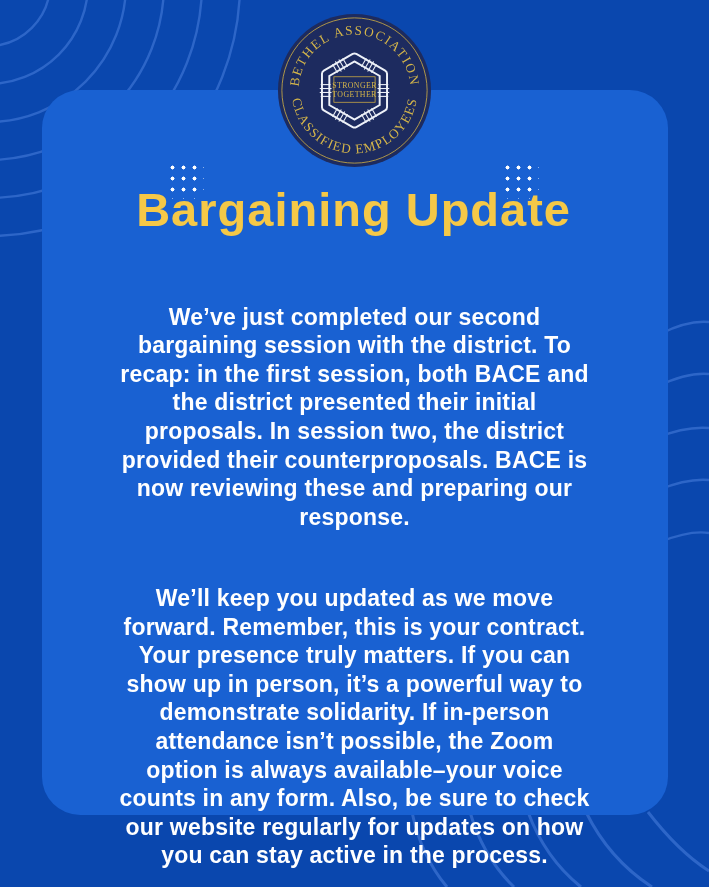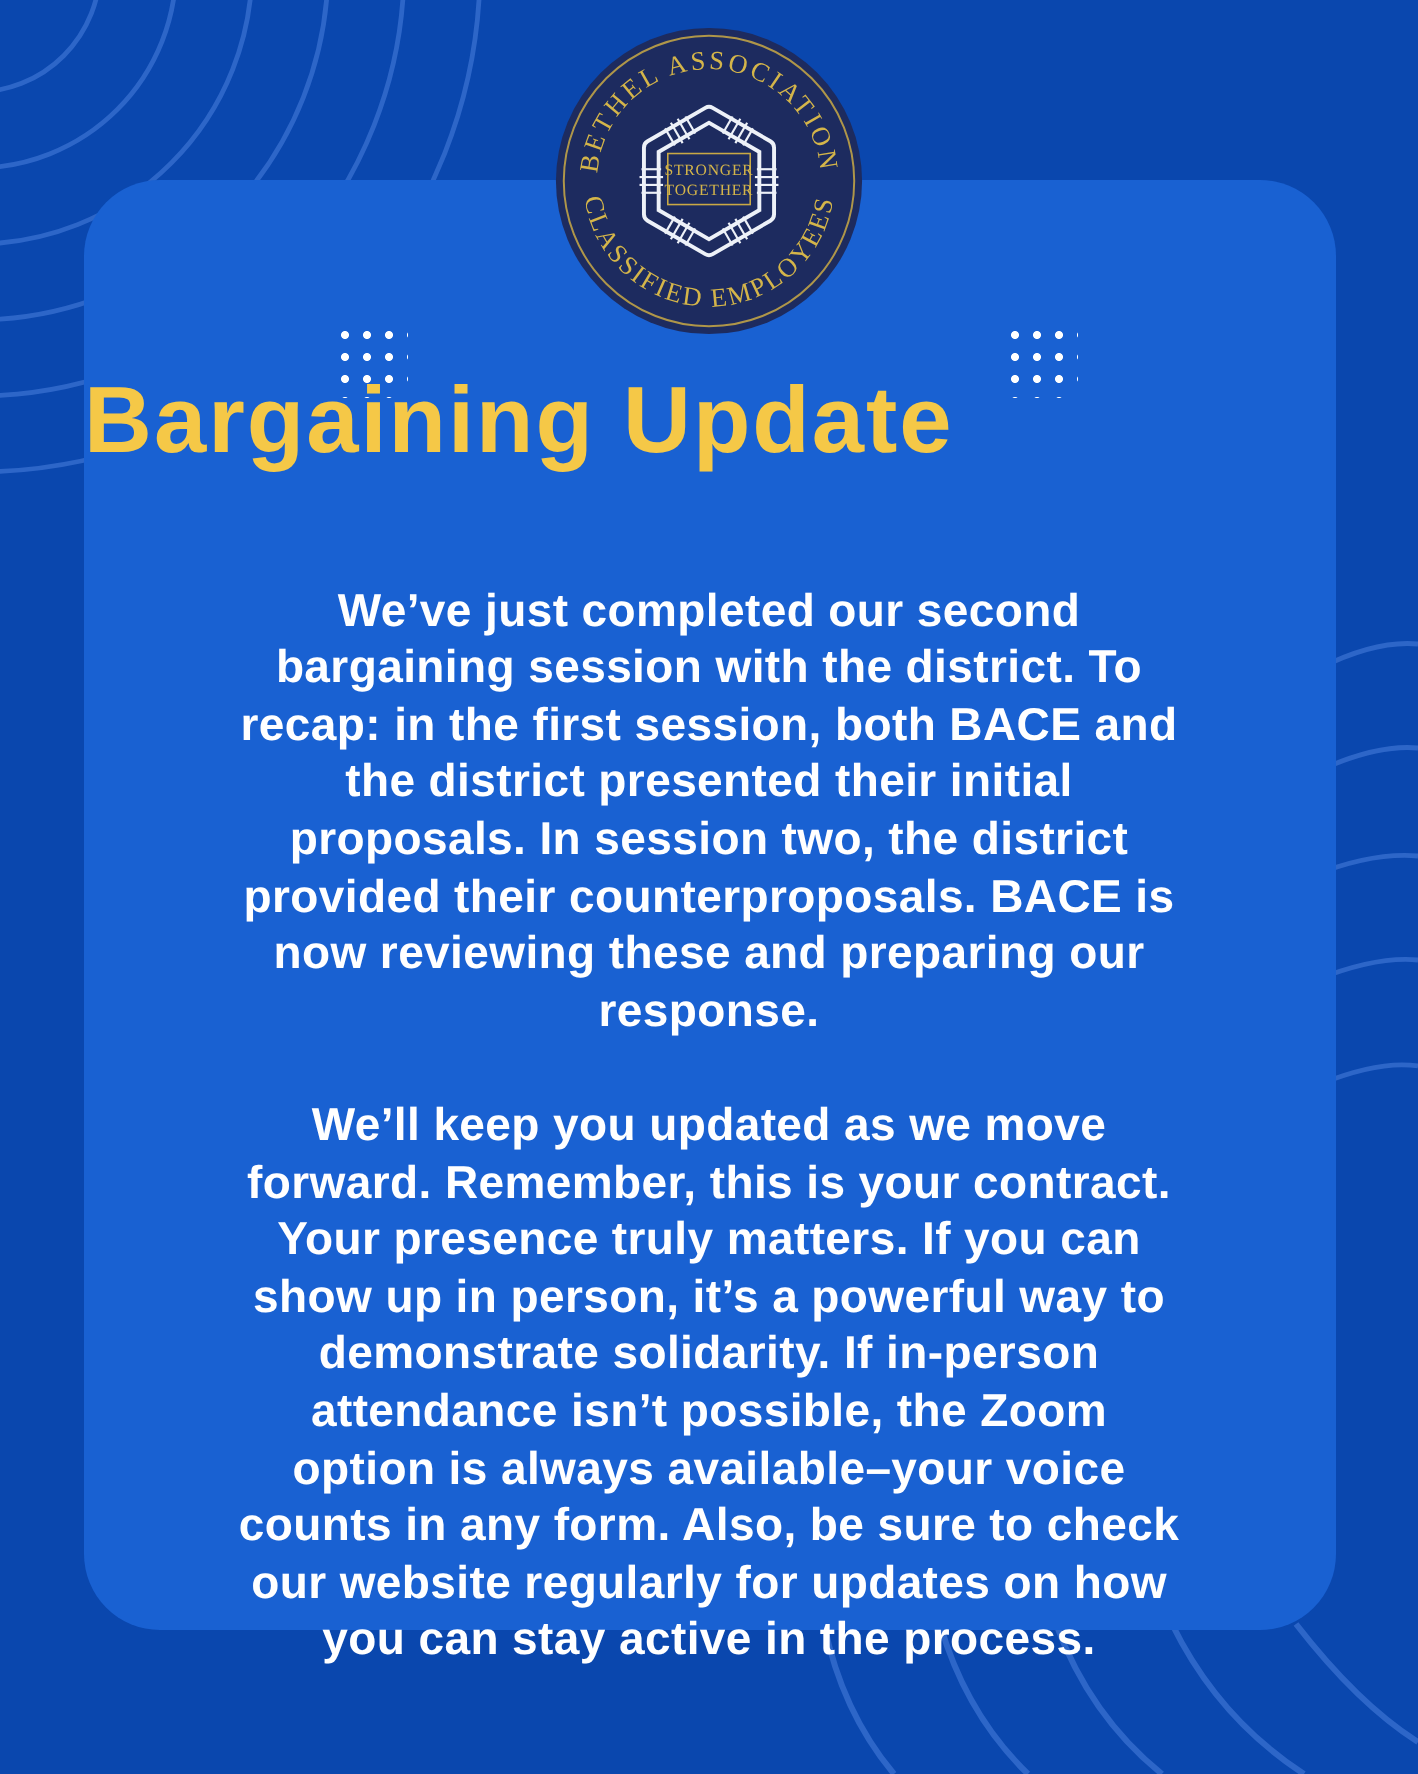--- a/index.html
+++ b/index.html
@@ -18,30 +18,30 @@
   }
   .dots{
     position:absolute;width:37px;height:37px;
     background-image:radial-gradient(circle,#ffffff 1.8px, rgba(255,255,255,0) 2.2px);
     background-size:11px 11px;background-position:0 0;
   }
   .dots-left{left:167px;top:162px;}
   .dots-right{left:502px;top:162px;}
   .title{
     position:absolute;left:42px;top:183px;width:529px;margin:0;
-    text-align:left;color:#F5C847;
+    text-align:right;color:#F5C847;
     font-size:47px;font-weight:bold;letter-spacing:1px;line-height:1.15;
   }
   .body-text{
     position:absolute;left:64px;top:262px;width:581px;
     text-align:center;color:#ffffff;
     font-size:23px;font-weight:bold;line-height:28.6px;
     white-space:pre-line;letter-spacing:0.2px;
   }
-  .body-text p{margin:0;white-space:pre-line;}
+  .body-text p{margin:12px;white-space:pre-line;}
 </style>
 </head>
 <body>
 
 <div class="canvas">
 
   <svg class="deco" width="709" height="887" viewBox="0 0 709 887">
     <g fill="none" stroke="#4A80DE" stroke-opacity="0.55" stroke-width="2.4">
 
       <g>

